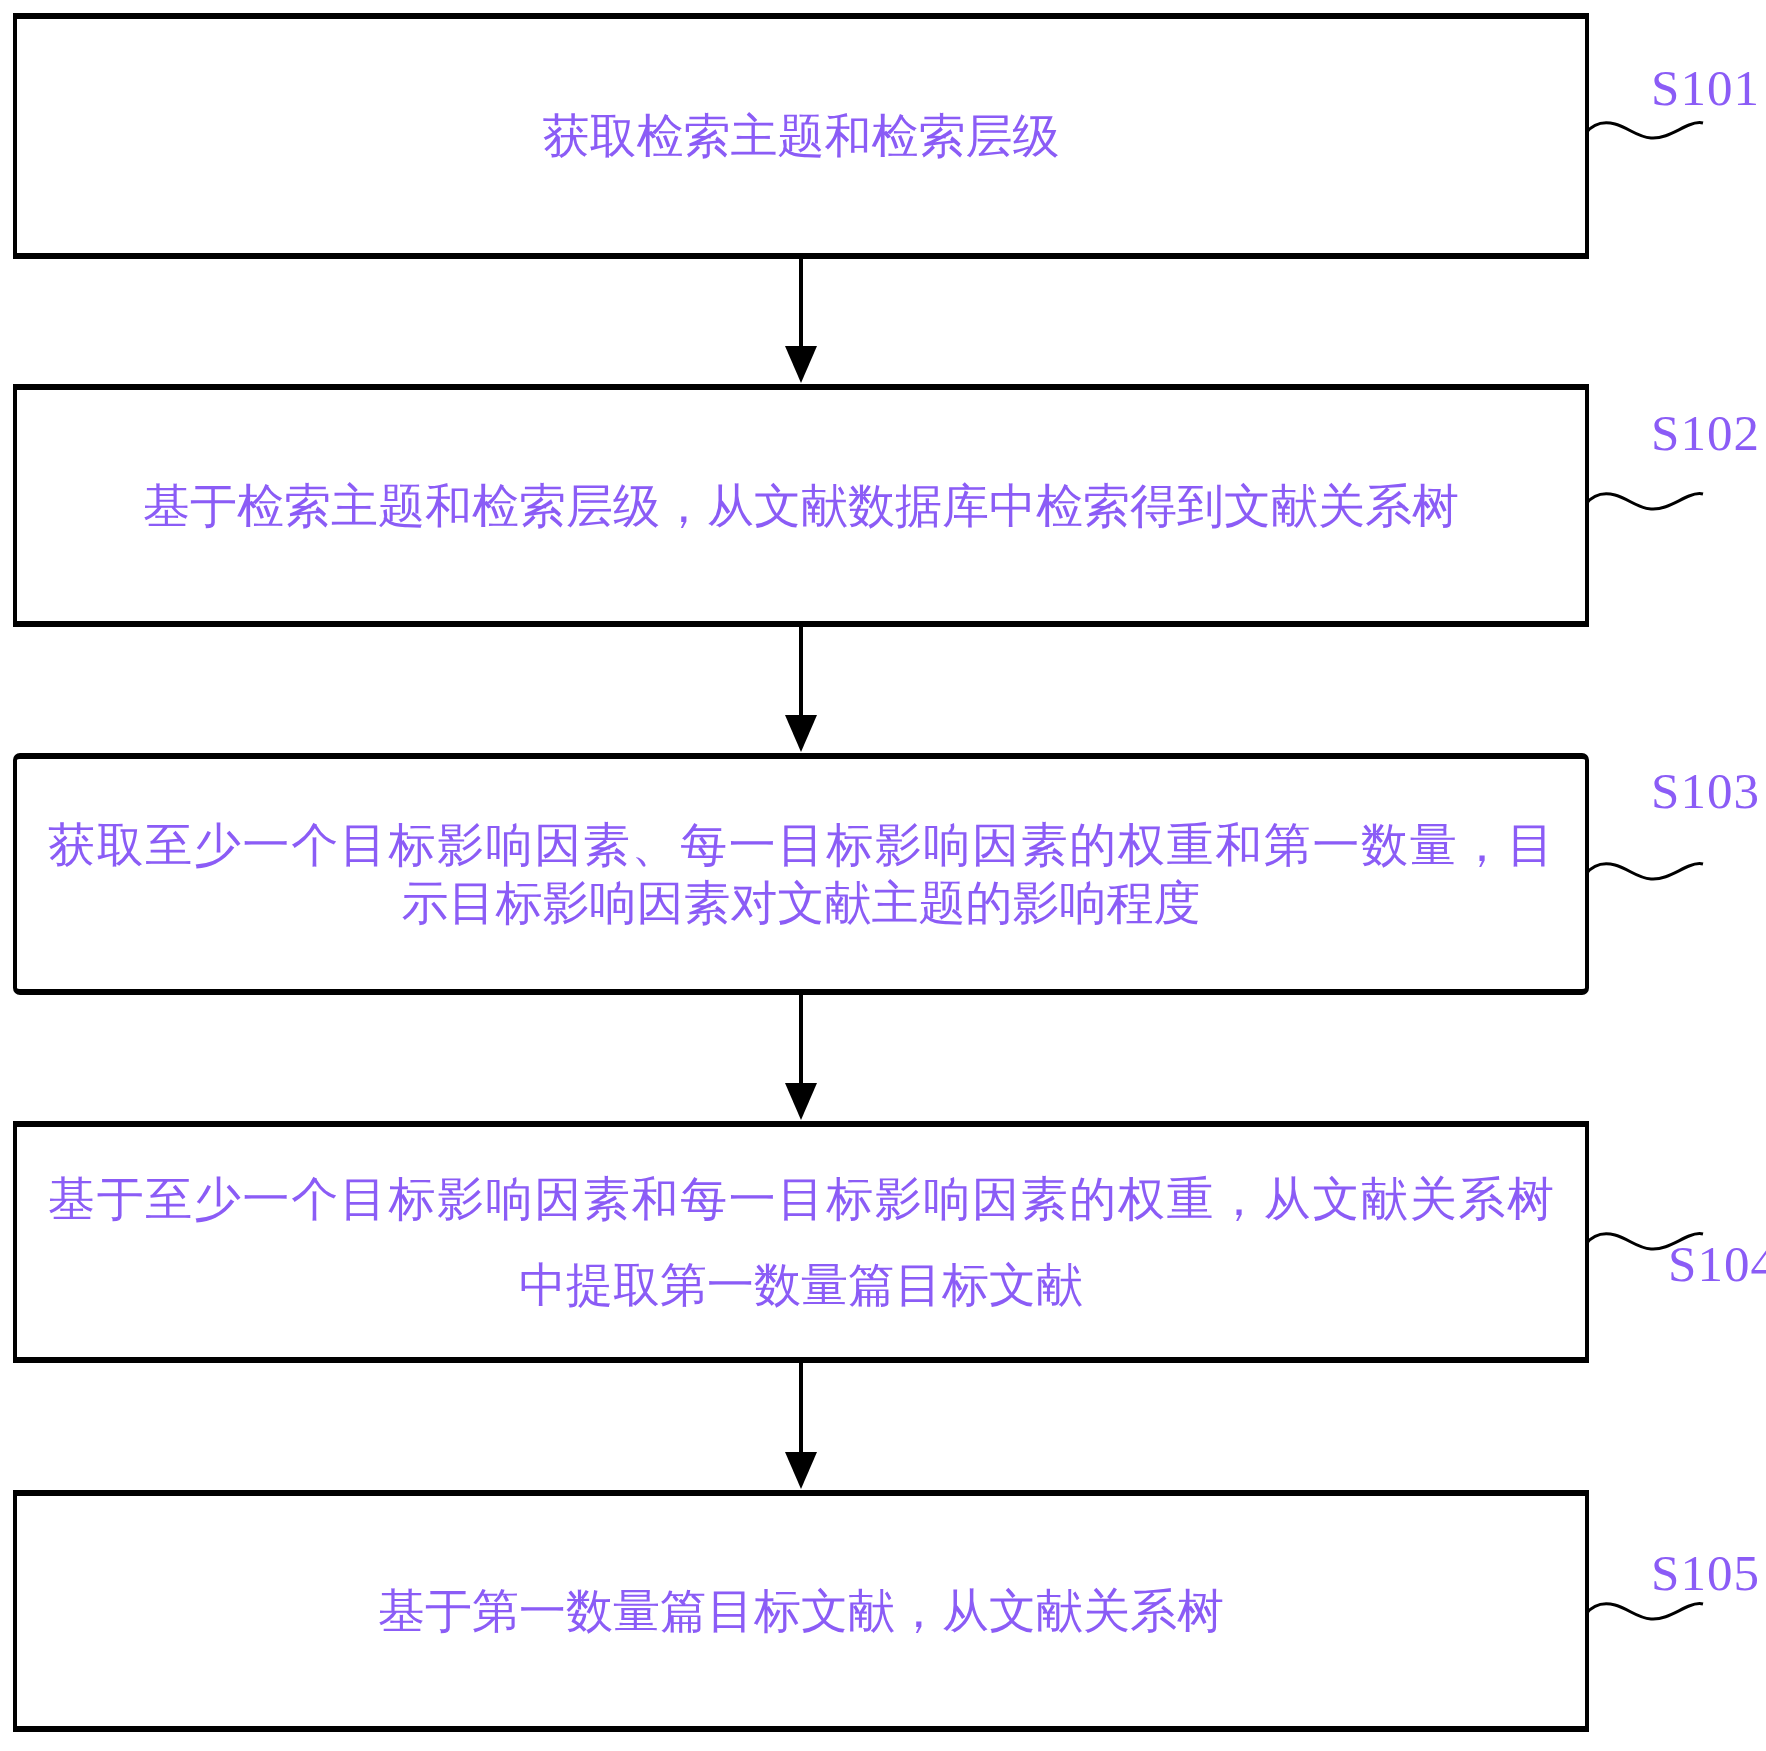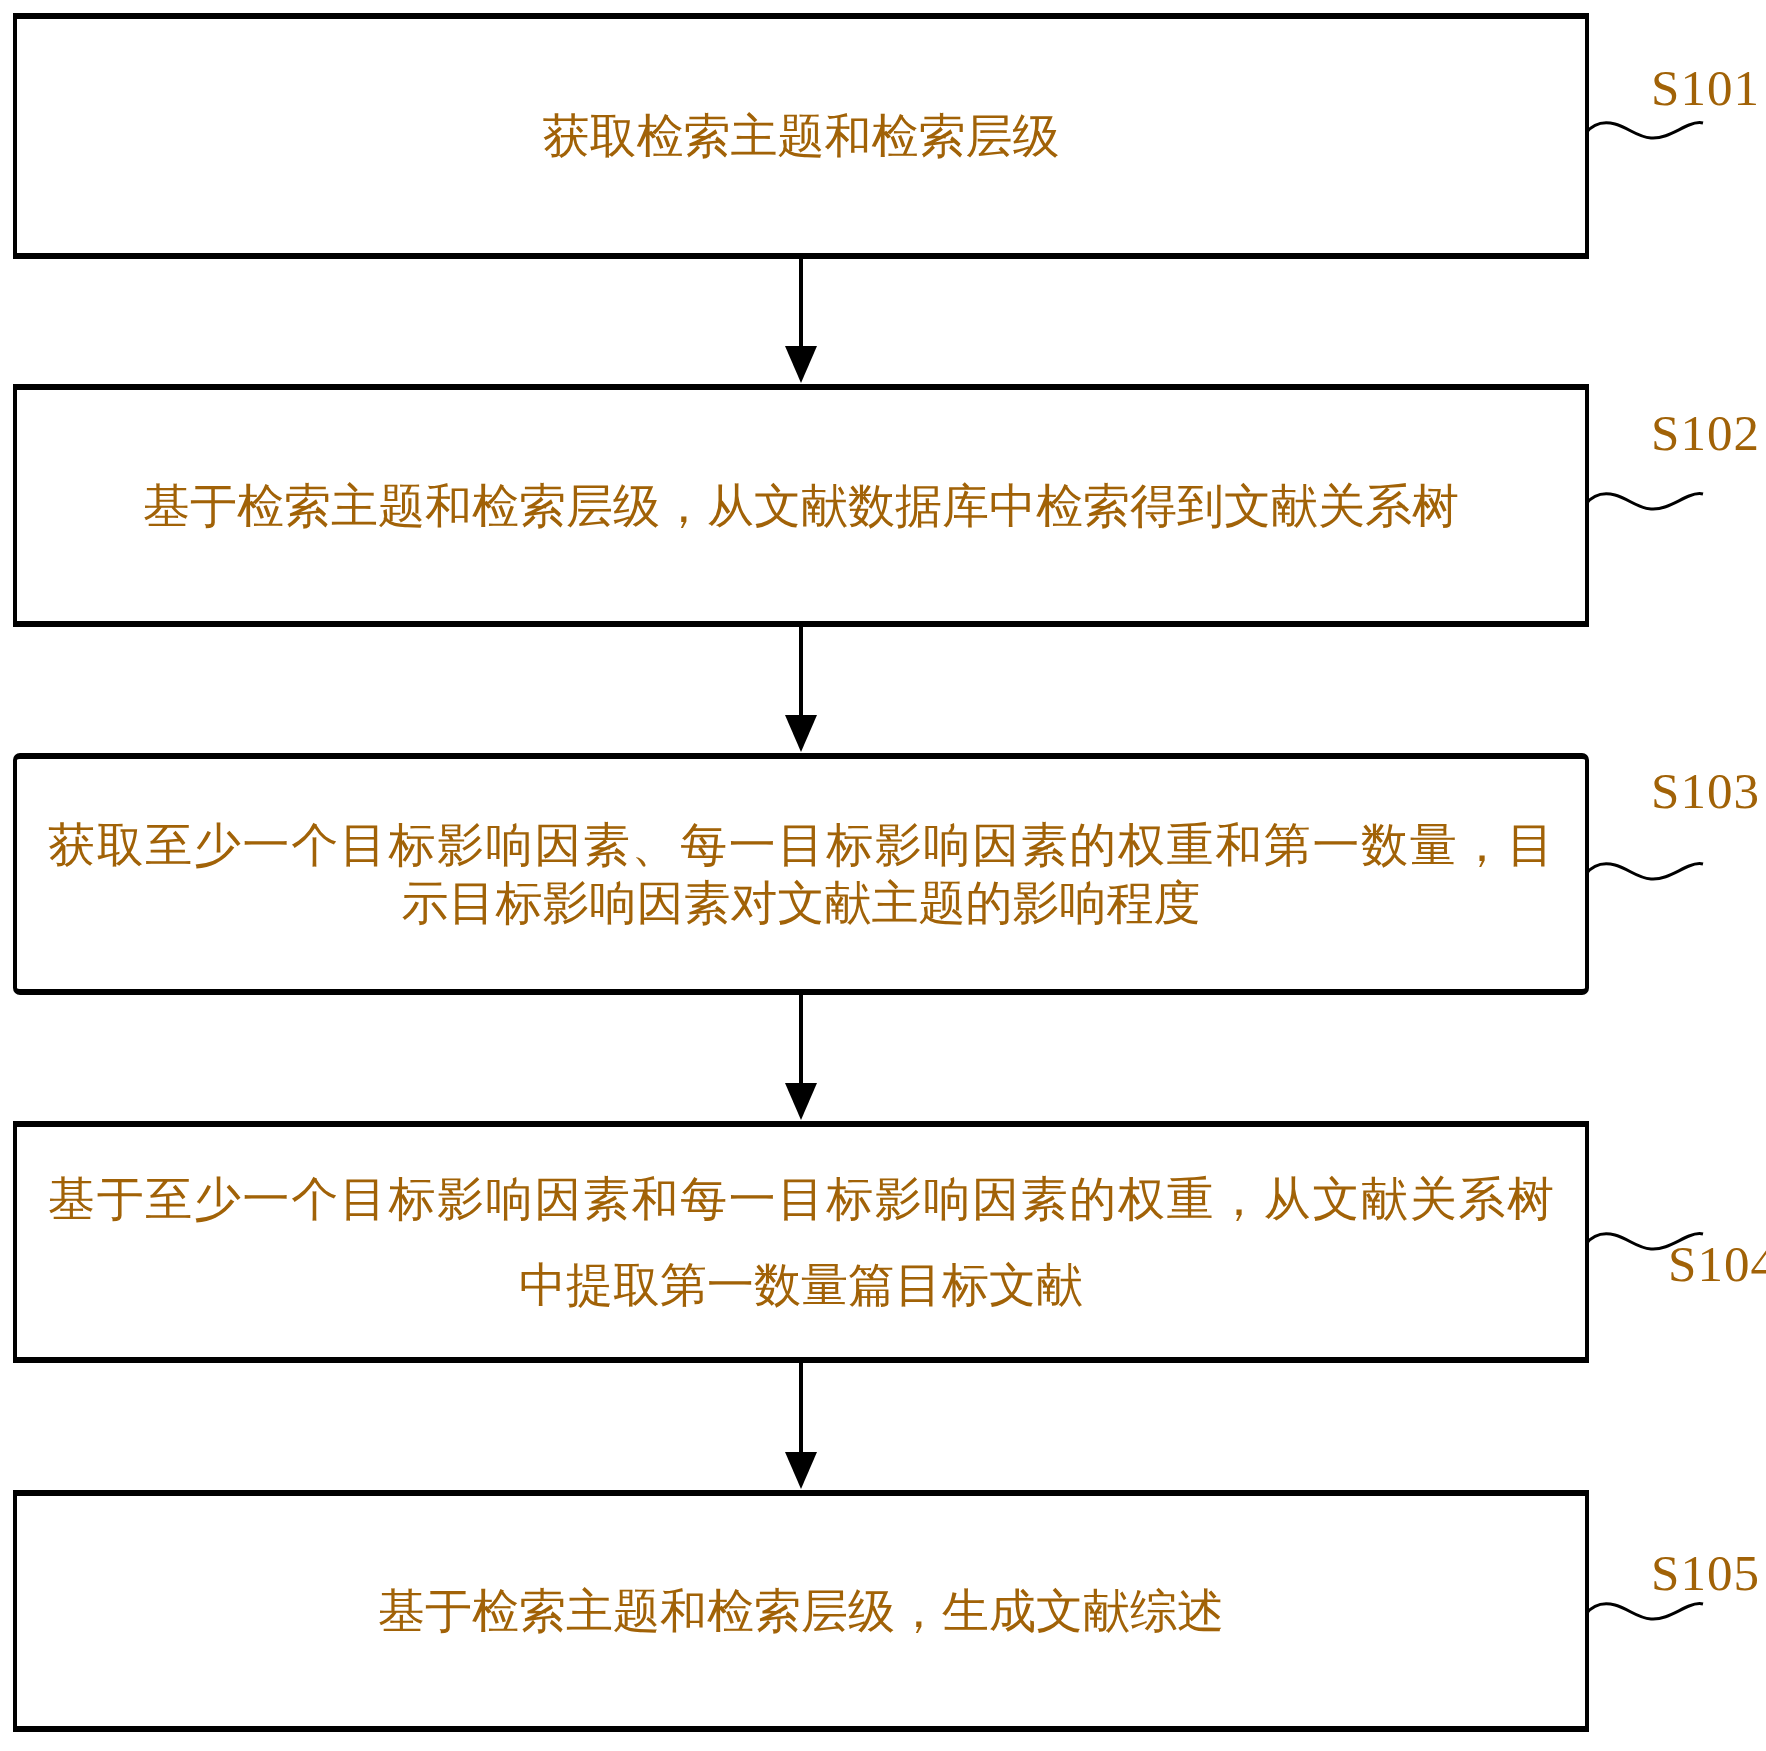--- a/index.html
+++ b/index.html
@@ -6,21 +6,21 @@
     margin: 0;
     padding: 0;
     background: #ffffff;
   }
   .canvas {
     position: relative;
     width: 1766px;
     height: 1751px;
     background: #ffffff;
     font-family: "Liberation Serif", "DejaVu Serif", serif;
-    color: #a16207;
+    color: #8b5cf6;
     overflow: hidden;
   }
   .box {
     position: absolute;
     left: 13px;
     width: 1576px;
     box-sizing: border-box;
     border: 4px solid #000000;
     border-top-width: 6px;
     border-bottom-width: 6px;
@@ -140,20 +140,20 @@
   </div>
   <div class="step-label lbl-4">S104</div>
   <svg class="squiggle sq-4" viewBox="0 0 122 26">
     <path d="M1,15 C8,6 18,3 30,6 C44,10 52,19 66,20 C80,21 92,12 104,7 C109,5 114,4 118,5" fill="none" stroke="#000" stroke-width="3"></path>
   </svg>
 
   <div class="arrow-shaft shaft-4"></div>
   <div class="arrow-head head-4"></div>
 
   <div class="box box-5">
-    <div class="line center">基于检索主题和检索层级，生成文献综述</div>
+    <div class="line center">基于第一数量篇目标文献，从文献关系树</div>
   </div>
   <div class="step-label lbl-5">S105</div>
   <svg class="squiggle sq-5" viewBox="0 0 122 26">
     <path d="M1,15 C8,6 18,3 30,6 C44,10 52,19 66,20 C80,21 92,12 104,7 C109,5 114,4 118,5" fill="none" stroke="#000" stroke-width="3"></path>
   </svg>
 
 </div>
 
 </body></html>

